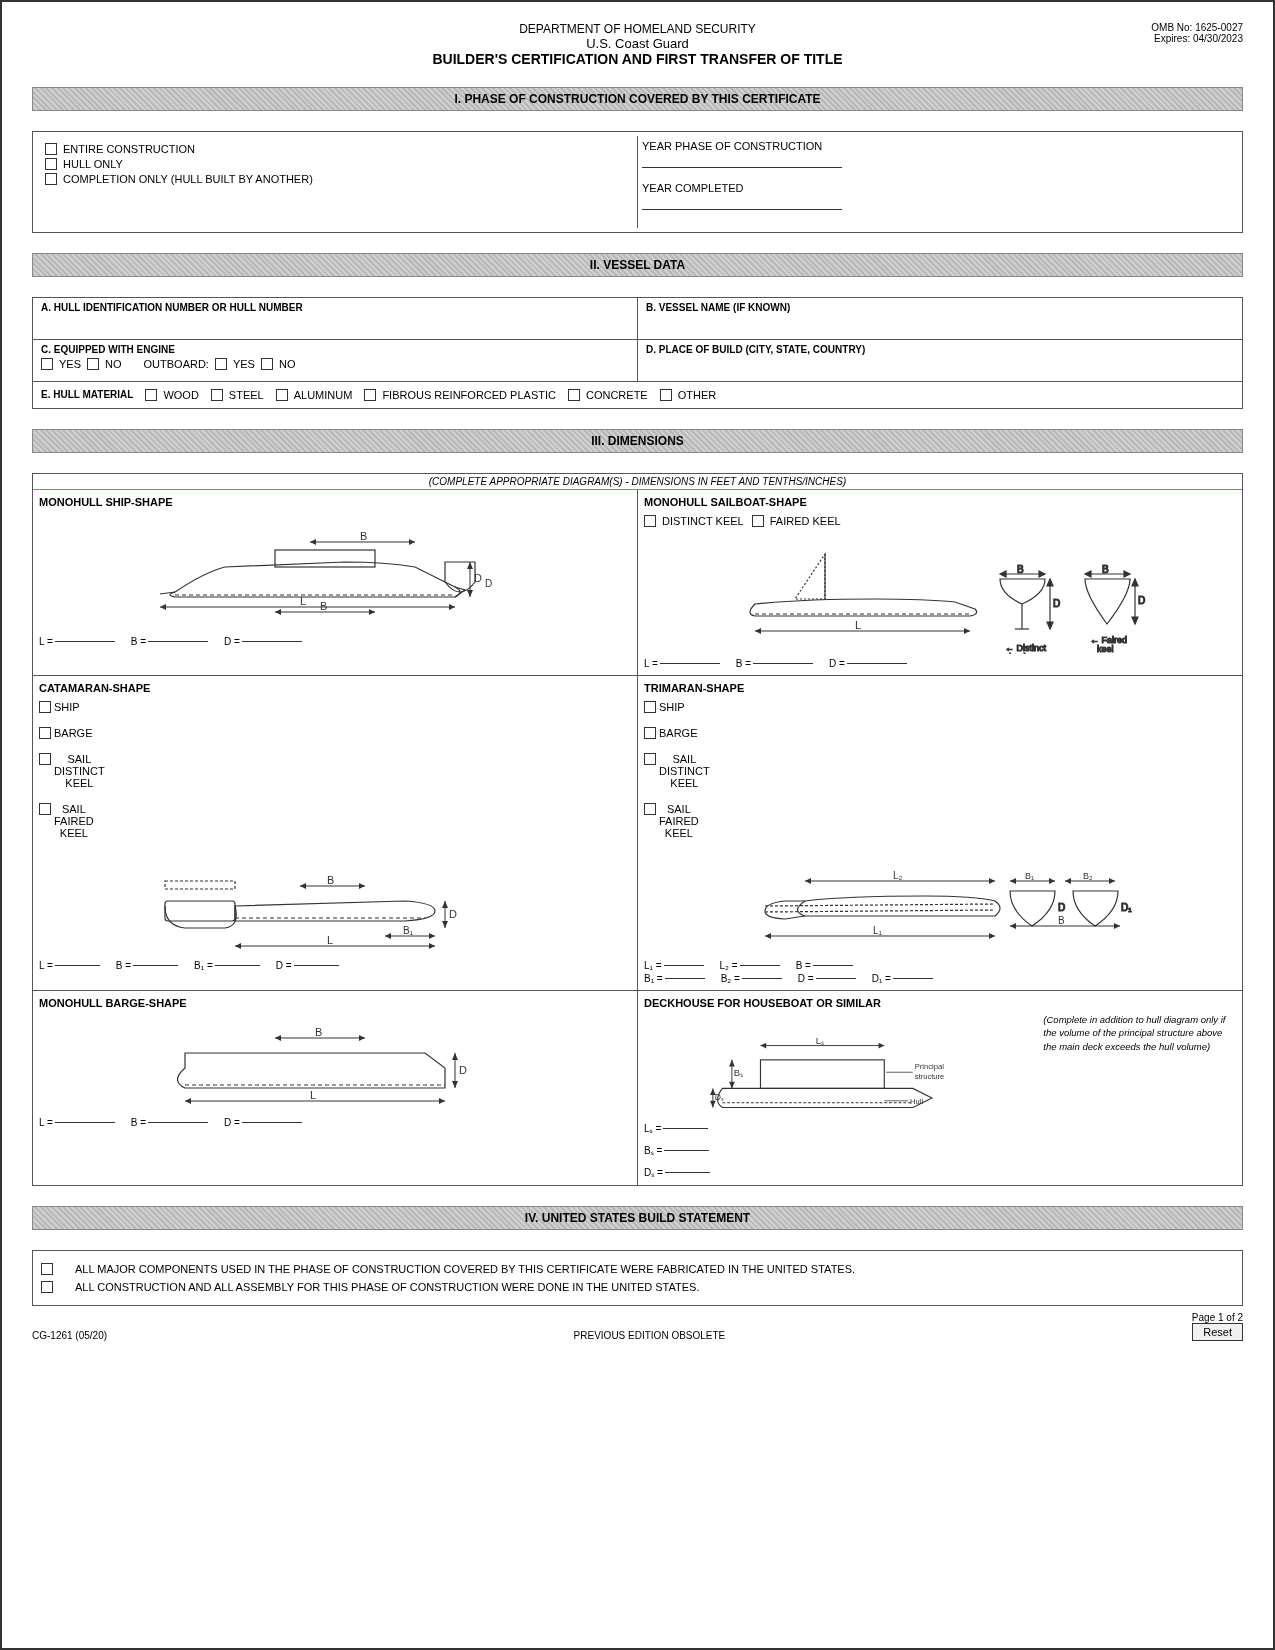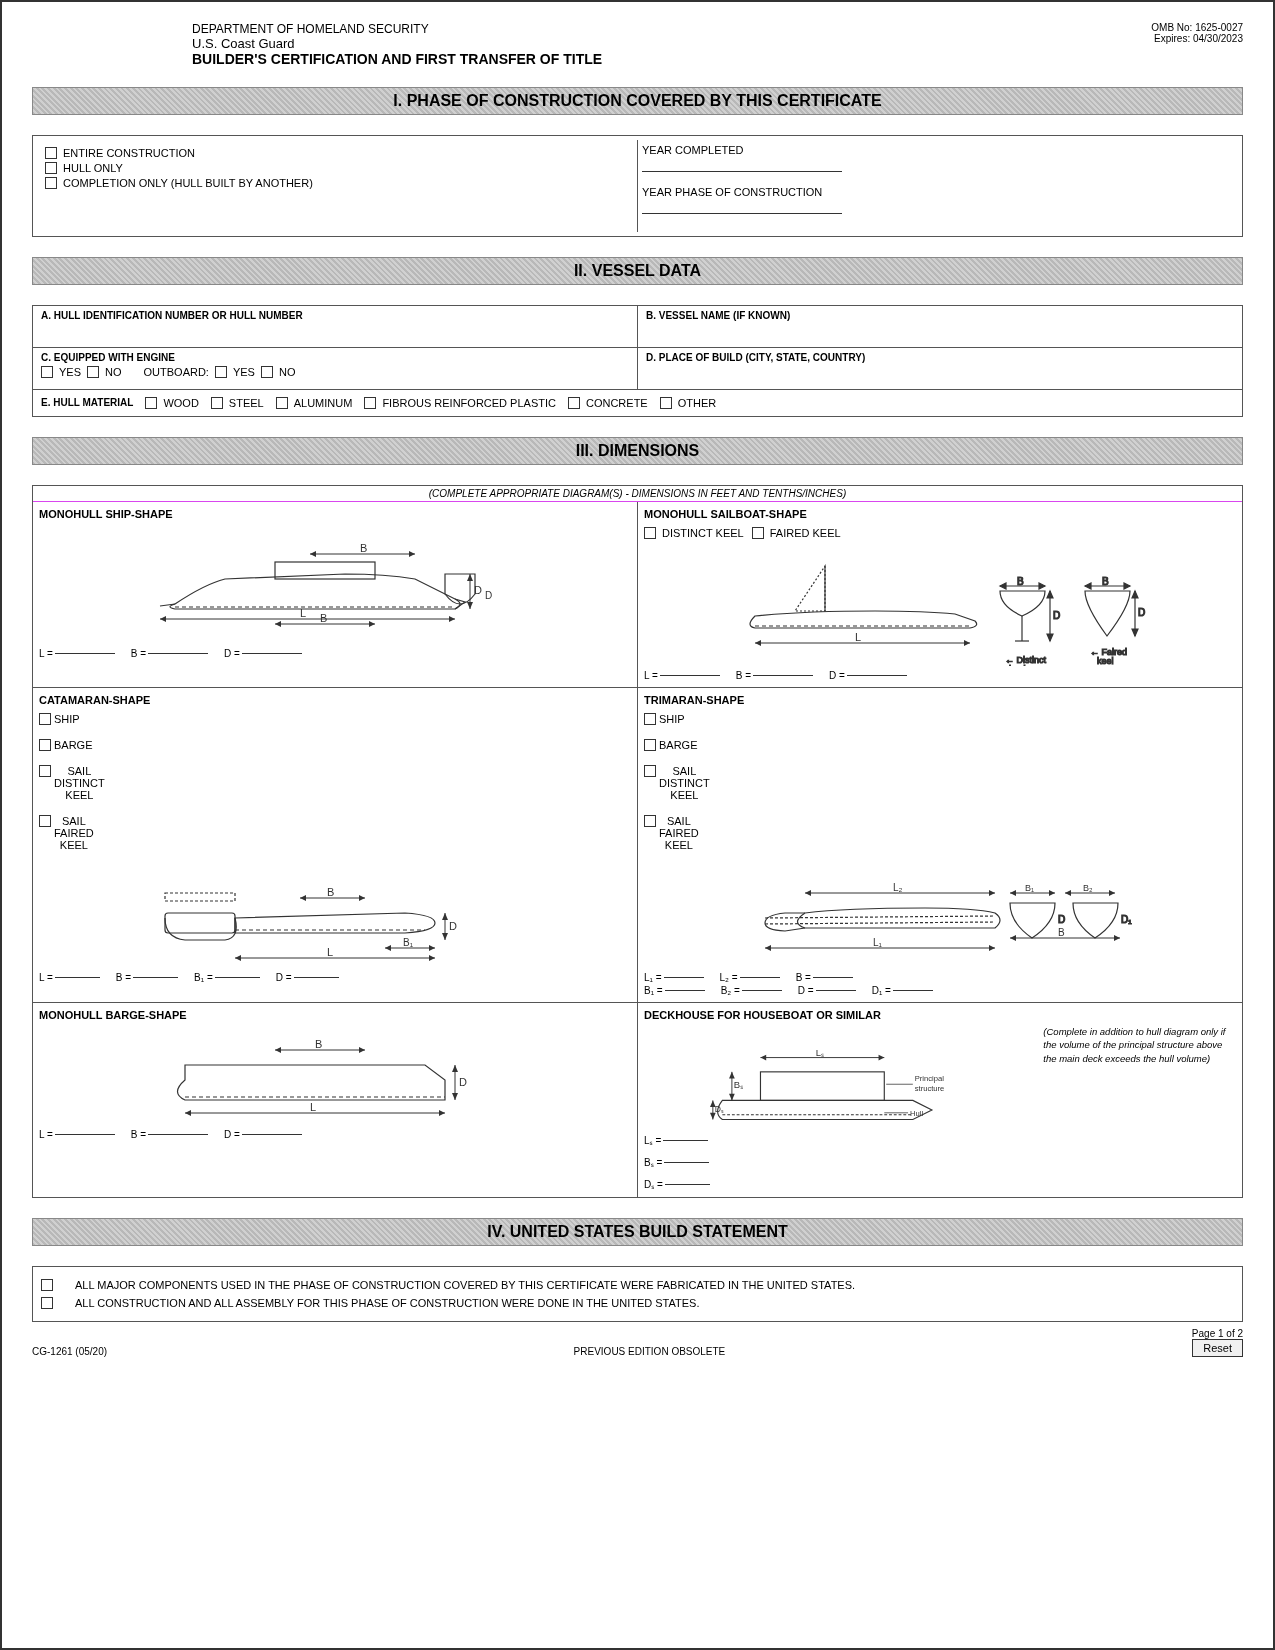--- a/index.html
+++ b/index.html
@@ -16,20 +16,21 @@
       padding: 20px 30px;
       background: #fff;
       border: 2px solid #333;
     }
     .header {
       display: flex;
       justify-content: space-between;
       margin-bottom: 6px;
     }
     .header-center {
+      text-align: center;
       flex: 1;
     }
     .header-right {
       text-align: right;
       font-size: 10px;
       min-width: 160px;
     }
     .header-center .agency {
       font-size: 12px;
       font-weight: normal;
@@ -39,21 +40,21 @@
       font-weight: normal;
     }
     .header-center .title {
       font-size: 14px;
       font-weight: bold;
     }
     .section-header {
       background: #c0c0c0;
       text-align: center;
       font-weight: bold;
-      font-size: 16px;
+      font-size: 12px;
       padding: 4px 2px;
       border: 1px solid #888;
       margin: 20px 0;
       background: repeating-linear-gradient(
         45deg,
         #b8b8b8,
         #b8b8b8 2px,
         #d0d0d0 2px,
         #d0d0d0 4px
       );
@@ -255,25 +256,25 @@
           <div class="checkbox"></div>
           <span>HULL ONLY</span>
         </div>
         <div class="checkbox-row">
           <div class="checkbox"></div>
           <span>COMPLETION ONLY (HULL BUILT BY ANOTHER)</span>
         </div>
       </div>
       <div class="phase-right">
         <div class="phase-field">
+          <div>YEAR PHASE OF CONSTRUCTION</div>
+          <div class="underline-field" style="width:200px;"></div>
+        </div>
+        <div class="phase-field">
           <div>YEAR COMPLETED</div>
-          <div class="underline-field" style="width:200px;"></div>
-        </div>
-        <div class="phase-field">
-          <div>YEAR PHASE OF CONSTRUCTION</div>
           <div class="underline-field" style="width:200px;"></div>
         </div>
       </div>
     </div>
   </div>
 
   <div class="section-header">II.  VESSEL DATA</div>
   <div class="vessel-section">
     <div class="vessel-row-top">
       <div class="vessel-cell">

